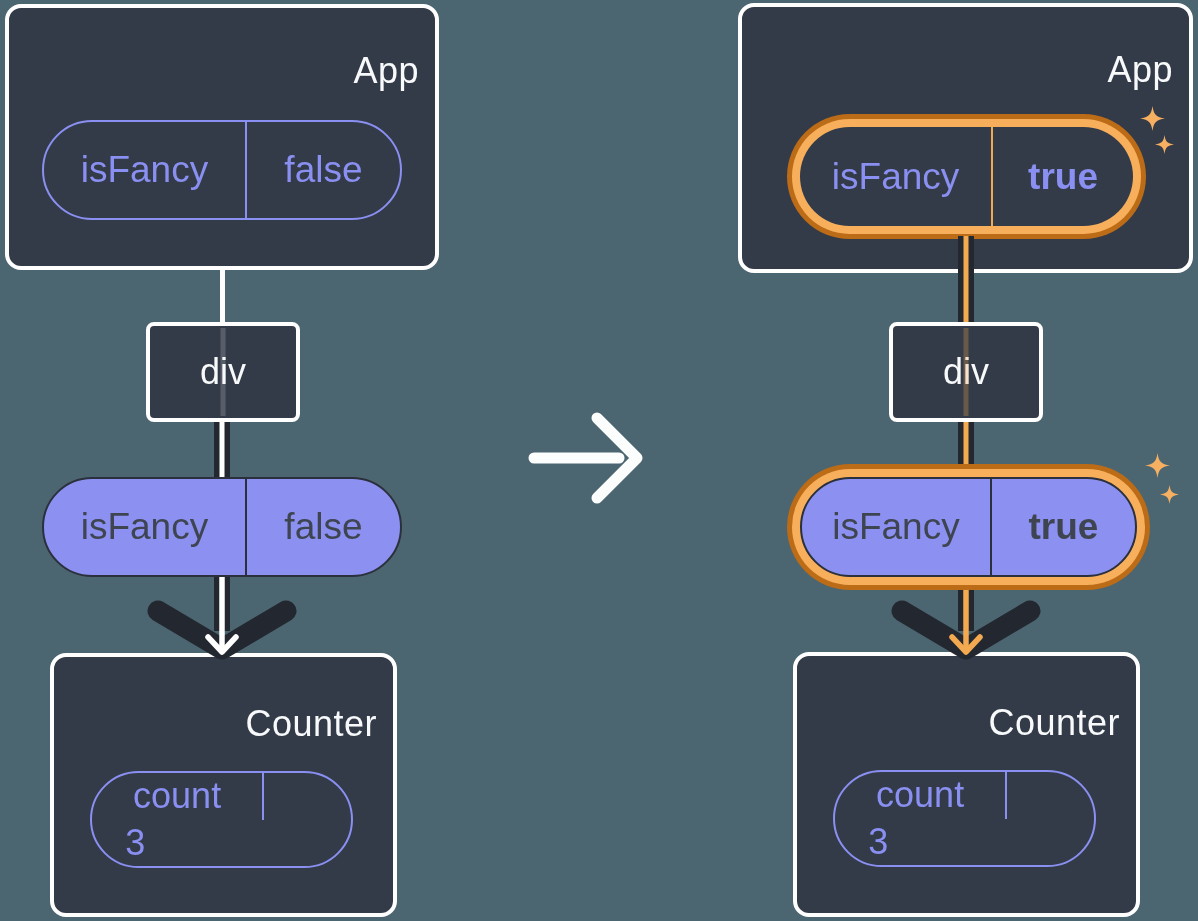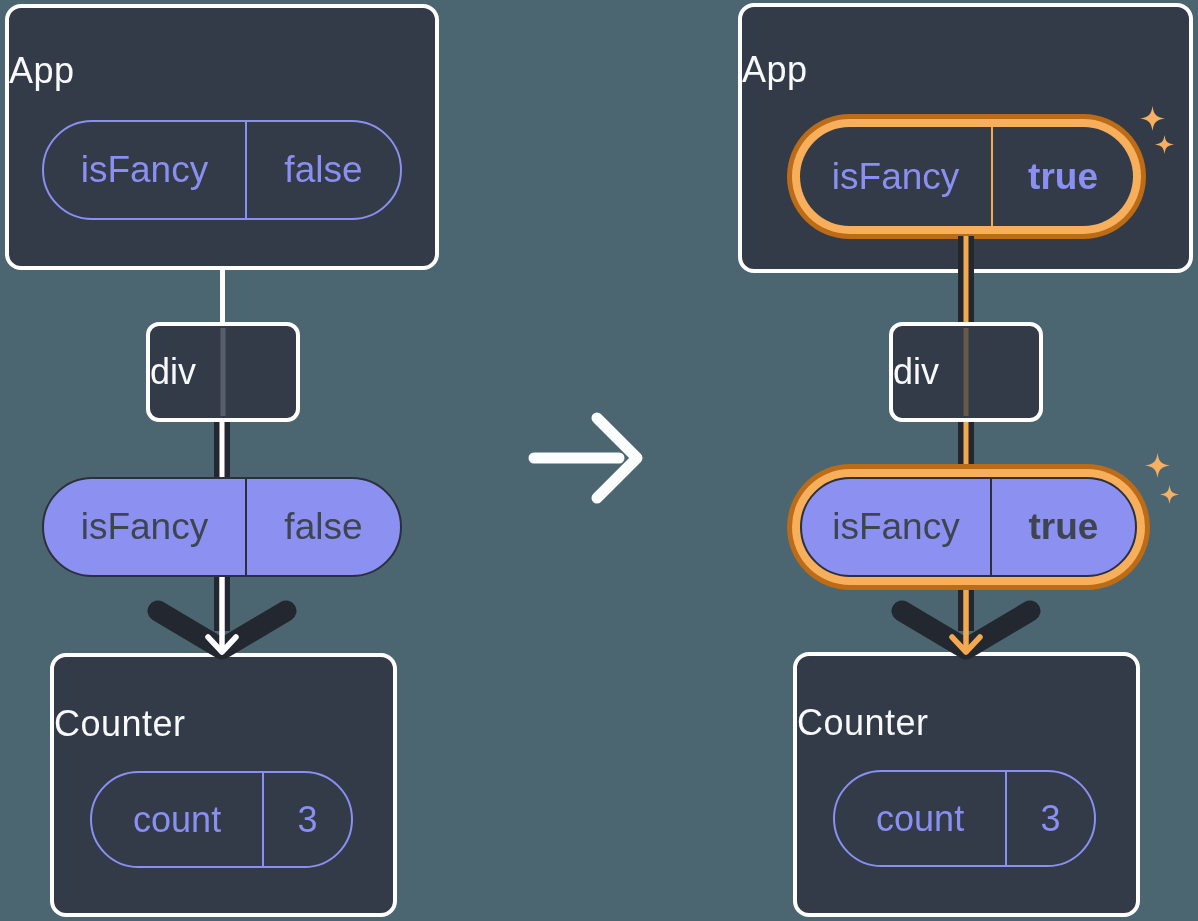--- a/index.html
+++ b/index.html
@@ -24,33 +24,33 @@
   .stage{position:relative;width:1198px;height:921px;}
 
   .card{
     position:absolute;
     background:var(--card);
     border:4px solid #fff;
     border-radius:16px;
     z-index:1;
   }
   .card-title{
-    position:absolute;left:0;right:8px;
-    text-align:left;
+    position:absolute;left:0;right:16px;
+    text-align:right;
     color:#F7F9FA;
     font-size:36px;
     font-weight:500;
     letter-spacing:.5px;
   }
   .node{
     position:absolute;
     background:var(--card);
     border:4px solid #fff;
-    border-radius:13px;
-    display:flex;align-items:center;
+    border-radius:8px;
+    display:flex;align-items:center;justify-content:center;
     color:#F7F9FA;font-size:36px;font-weight:400;
     z-index:2;
     overflow:hidden;
   }
   .ghost-line{
     position:absolute;left:50%;transform:translateX(-50%);
     top:2px;bottom:2px;width:5px;
     background:#fff;opacity:.18;
   }
   .ghost-line.warm{background:var(--orange);opacity:.28;}
@@ -88,21 +88,21 @@
     background:var(--card);
     color:var(--purple);
   }
   .pill.fancy-dark .cell.name{width:58%;border-right:2.5px solid var(--orange);}
   .pill.fancy-dark .cell.value{width:42%;}
   .pill .bold{font-weight:700;text-align:right;}
 
   .count-pill .cell.name{width:66.5%;}
   .count-pill .cell.value{width:33.5%;}
   .count-pill.outline .cell.name{border-right:2.5px solid var(--purple);}
-  .count-pill{font-size:36px;}
+  .count-pill{font-size:36px;flex-direction:column;}
 
   .vline{
     position:absolute;width:16px;background:var(--line-dark);z-index:2;
   }
   .vline .core{
     position:absolute;left:50%;transform:translateX(-50%);
     top:0;bottom:0;width:5px;background:#fff;
   }
   .vline .core.orange{background:var(--orange);}
   .vline-thin{

